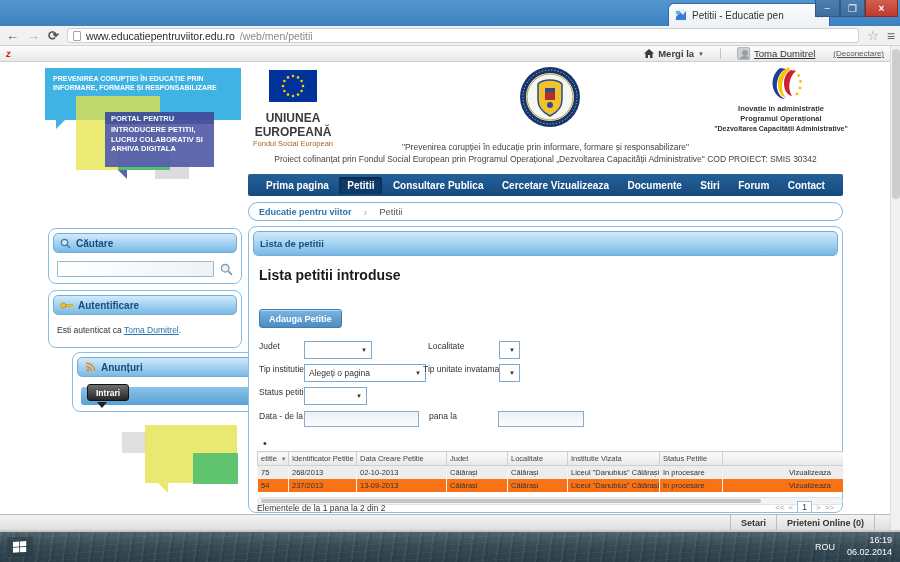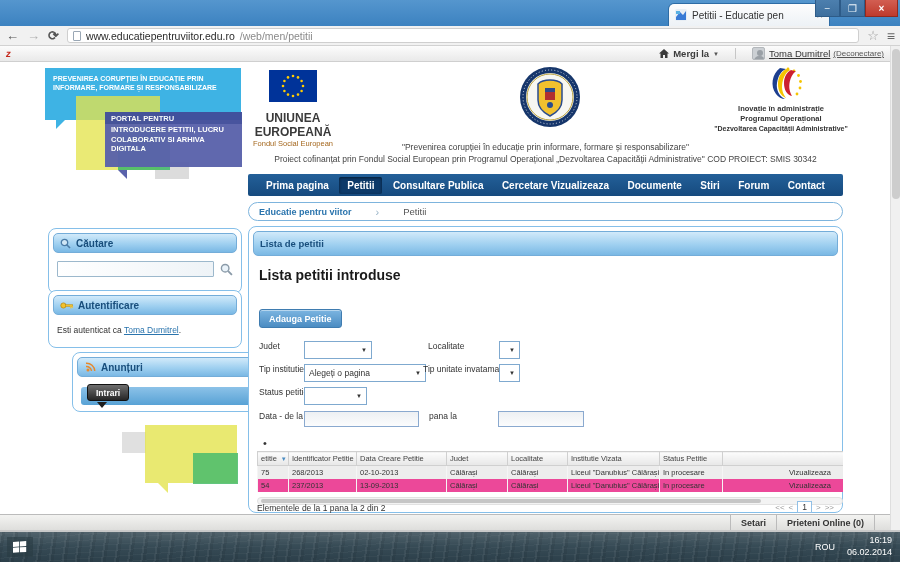--- a/index.html
+++ b/index.html
@@ -34,31 +34,31 @@
   #dockbar{position:absolute;left:0;top:0;width:890px;height:16px;background:linear-gradient(#fcfcfc,#e9e9e9);border-bottom:1px solid #cfcfcf;display:flex;align-items:center;padding:0 6px;font-size:9.5px;color:#444;}
   #dockbar .sep{width:1px;height:11px;background:#c6c6c6;margin:0 16px;}
   #dockbar .grow{flex:1;}
   .redmark{color:#c5281c;font-weight:bold;font-size:10px;transform:skewX(-8deg);}
   .gotogroup{display:flex;align-items:center;gap:4px;font-weight:bold;color:#3b3b3b;}
   .caret{font-size:6px;color:#555;}
   .avatar{width:13px;height:13px;background:#ccd0d4;border:1px solid #b3b7bb;border-radius:2px;position:relative;overflow:hidden;margin-right:4px;}
   .avatar:before{content:"";position:absolute;left:3.5px;top:2px;width:6px;height:6px;border-radius:50%;background:#9aa0a6;}
   .avatar:after{content:"";position:absolute;left:1px;top:8px;width:11px;height:6px;border-radius:5px 5px 0 0;background:#9aa0a6;}
   .username{color:#333;text-decoration:underline;font-size:9.5px;}
-  .logout{color:#555;text-decoration:underline;font-size:8px;margin-left:3px;}
+  .logout{color:#555;text-decoration:underline;font-size:8px;margin-left:18px;}
 
   
   #header{position:absolute;left:0;top:16px;width:890px;height:112px;background:#fff;}
   
   #branding{position:absolute;left:38px;top:2px;width:212px;height:118px;}
   .bub1{position:absolute;left:7px;top:4px;width:196px;height:52px;background:#3eb3e4;color:#fff;font-weight:bold;font-size:7px;line-height:1.3;padding:6px 8px;z-index:2;}
   .bub1tail{position:absolute;left:18px;top:56px;border-left:9px solid #3eb3e4;border-bottom:9px solid transparent;z-index:2;}
   .yblock{position:absolute;left:38px;top:32px;width:84px;height:74px;background:#e4e44e;opacity:.78;z-index:3;}
   .gblock{position:absolute;left:80px;top:64px;width:52px;height:42px;background:#3db868;opacity:.85;z-index:4;}
-  .bub2{position:absolute;left:67px;top:48px;width:137px;height:58px;z-index:5;opacity:.96;color:#fff;font-weight:bold;font-size:7.5px;line-height:1.25;}
+  .bub2{position:absolute;left:67px;top:48px;width:109px;height:58px;z-index:5;opacity:.96;color:#fff;font-weight:bold;font-size:7.5px;line-height:1.25;}
   .bub2 .b2head{background:#414e9b;padding:2px 6px 1px;}
   .bub2 .b2body{background:#5a62ab;padding:1px 6px 3px;height:43px;}
   .bub2tail{position:absolute;left:80px;top:106px;border-right:9px solid #5a62ab;border-bottom:9px solid transparent;z-index:5;}
   .grayblock2{position:absolute;left:117px;top:98px;width:34px;height:17px;background:#dcdcdc;z-index:1;}
   
   #eulogo{position:absolute;left:232px;top:8px;width:122px;text-align:center;}
   #eulogo .flag{margin:0 auto 5px;}
   .eul1{font-size:12px;font-weight:bold;color:#3a3a3a;}
   .eul2{font-size:7.5px;color:#a5681f;}
   
@@ -71,30 +71,30 @@
   .projline{position:absolute;left:248px;width:595px;text-align:center;font-size:8.5px;color:#444;white-space:nowrap;}
   #proj1{top:80px;}
   #proj2{top:92px;}
 
   
   #nav{position:absolute;left:248px;top:128px;width:595px;height:22px;background:linear-gradient(#236099,#164a7e);border-radius:2px;display:flex;align-items:center;justify-content:space-between;padding:0 10px;}
   .navitem{color:#fff;font-size:10px;font-weight:bold;padding:3px 8px;border-radius:2px;white-space:nowrap;}
   .navitem.active{background:#0d3a69;box-shadow:inset 0 1px 3px rgba(0,0,0,.5);}
 
   
-  #breadcrumb{position:absolute;left:248px;top:156px;width:595px;height:19px;border:1px solid #7db4dd;border-radius:10px;background:#fff;display:flex;align-items:center;padding:0 10px;gap:24px;font-size:9px;}
+  #breadcrumb{position:absolute;left:248px;top:156px;width:595px;height:19px;border:1px solid #7db4dd;border-radius:10px;background:#fff;display:flex;align-items:center;padding:0 10px;gap:12px;font-size:9px;}
   #breadcrumb .bc-parent{color:#2a74ad;font-weight:bold;}
   #breadcrumb .bc-sep{color:#9ab4c8;font-size:11px;}
   #breadcrumb .bc-current{color:#555;font-size:9.5px;}
 
   
   .portlet{position:absolute;left:48px;width:194px;background:#fff;border:1px solid #85bfe9;border-radius:8px;padding:4px;}
   .phead{height:20px;border-radius:5px;border:1px solid #74add9;background:linear-gradient(#d2eafa,#9fd0f0 55%,#7ab8e4);display:flex;align-items:center;gap:5px;padding:0 6px;}
   .phead .ptitle{font-size:10px;font-weight:bold;color:#184e7c;}
-  #p-search{top:182px;height:66px;}
+  #p-search{top:182px;height:56px;}
   .searchrow{display:flex;align-items:center;gap:6px;margin:8px 4px 0;}
   .searchinput{width:158px;height:16px;border:1px solid #9cb8cc;background:linear-gradient(90deg,#ffffff,#eef3f7);border-radius:1px;font-size:9px;padding:0 3px;}
   #p-auth{top:244px;height:58px;}
   .authtext{font-size:8.5px;color:#333;margin:10px 4px 0;}
   .authlink{color:#2a74ad;text-decoration:underline;}
   #p-ann{top:306px;height:60px;margin-left:24px;}
   .annbar{position:relative;margin:10px 4px 0;height:18px;background:linear-gradient(#8cc2e8,#58a2d5);border-radius:3px;}
   .anntab{position:absolute;left:6px;top:-3px;height:17px;padding:0 8px;background:linear-gradient(#6e6e6e,#262626);border:1px solid #111;border-radius:3px;color:#fff;font-size:8.5px;font-weight:bold;display:flex;align-items:center;}
   .anntabtail{position:absolute;left:16px;top:15px;border-left:5px solid transparent;border-right:5px solid transparent;border-top:6px solid #1d1d1d;}
 
@@ -116,21 +116,21 @@
   .ftext{position:absolute;height:16px;border:1px solid #8aa9cf;background:linear-gradient(#edf0f3,#fbfcfd);font-size:9px;padding:0 3px;}
   .r1{top:114px;} .r2{top:137px;} .r3{top:160px;} .r4{top:184px;}
   .lb1{left:10px;} .lb2a{left:179px;} .lb2b{left:174px;} .lb2c{left:180px;}
   #bullet{position:absolute;left:14px;top:210px;font-size:11px;color:#333;}
 
   .tablewrap{position:absolute;left:8px;top:224px;width:586px;overflow:hidden;}
   table{border-collapse:collapse;table-layout:fixed;width:650px;font-size:7.5px;}
   th{background:linear-gradient(#fcfcfc,#e7e7e7);border:1px solid #d0d0d0;color:#444;font-weight:normal;text-align:left;padding:2px 3px;height:14px;white-space:nowrap;overflow:hidden;}
   td{padding:2px 3px;height:13px;color:#333;white-space:nowrap;overflow:hidden;border-left:1px solid #f5f5f5;}
   tr.odd td{background:#ededed;}
-  tr.even td{background:#ec4899;}
+  tr.even td{background:#f97316;}
   .c0{width:31px;} .c1{width:68px;} .c2{width:90px;} .c3{width:61px;} .c4{width:60px;} .c5{width:92px;} .c6{width:63px;} .c7{width:185px;}
   td.act{padding-left:66px;}
   .sortarrow{color:#4b8cc2;font-size:6px;margin-left:4px;}
   .hscroll{position:absolute;left:8px;top:270px;width:586px;height:8px;background:#f3f3f3;border:1px solid #e2e2e2;border-radius:4px;}
   .hscroll .hthumb{position:absolute;left:3px;top:1px;width:500px;height:4px;background:#c6c6c6;border-radius:3px;}
   #tfooter{position:absolute;left:8px;right:8px;top:266px;height:18px;display:flex;align-items:flex-end;justify-content:space-between;font-size:8.5px;color:#333;}
   #tfooter{top:268px;}
   .pager{display:flex;align-items:center;gap:4px;color:#9a9a9a;font-size:8px;}
   .pagebox{border:1px solid #92c0e6;background:#fff;color:#333;font-size:8.5px;padding:0 4px;height:12px;display:flex;align-items:center;}
 

